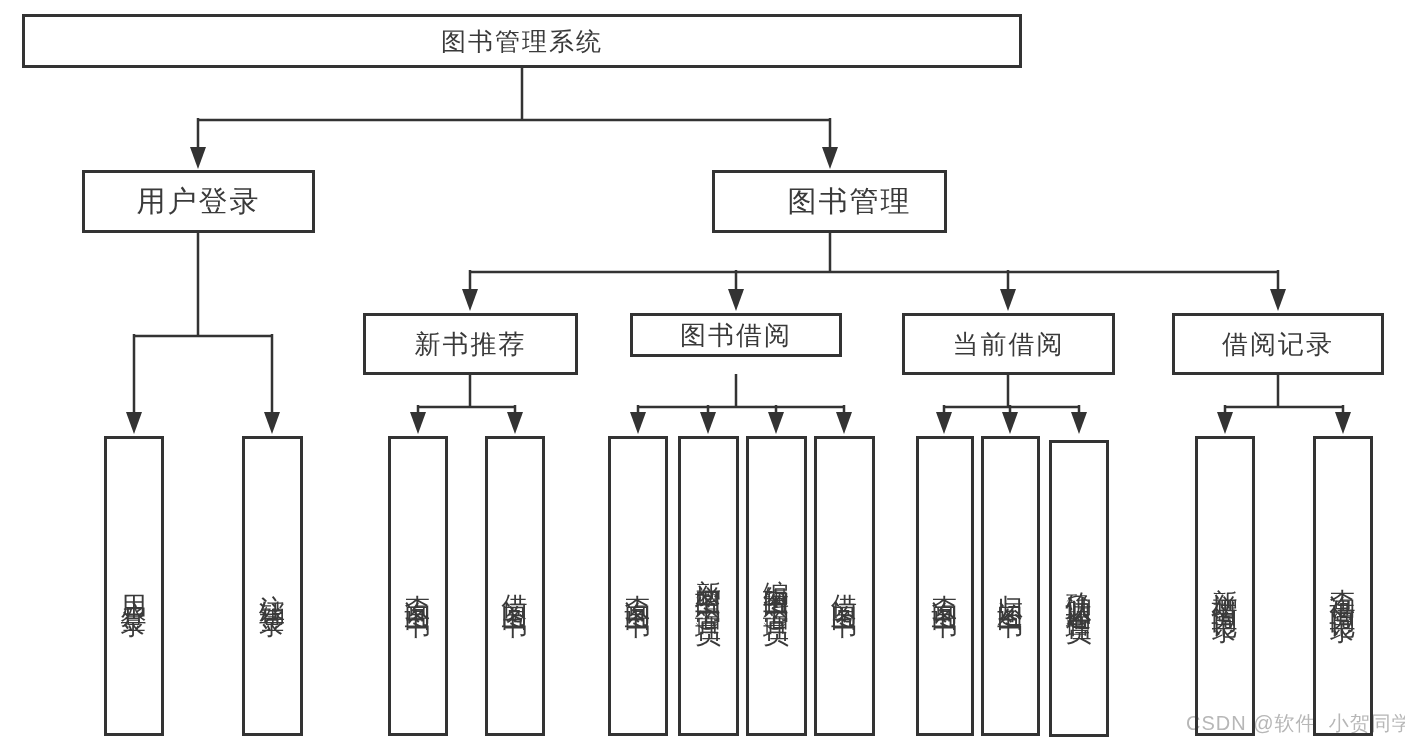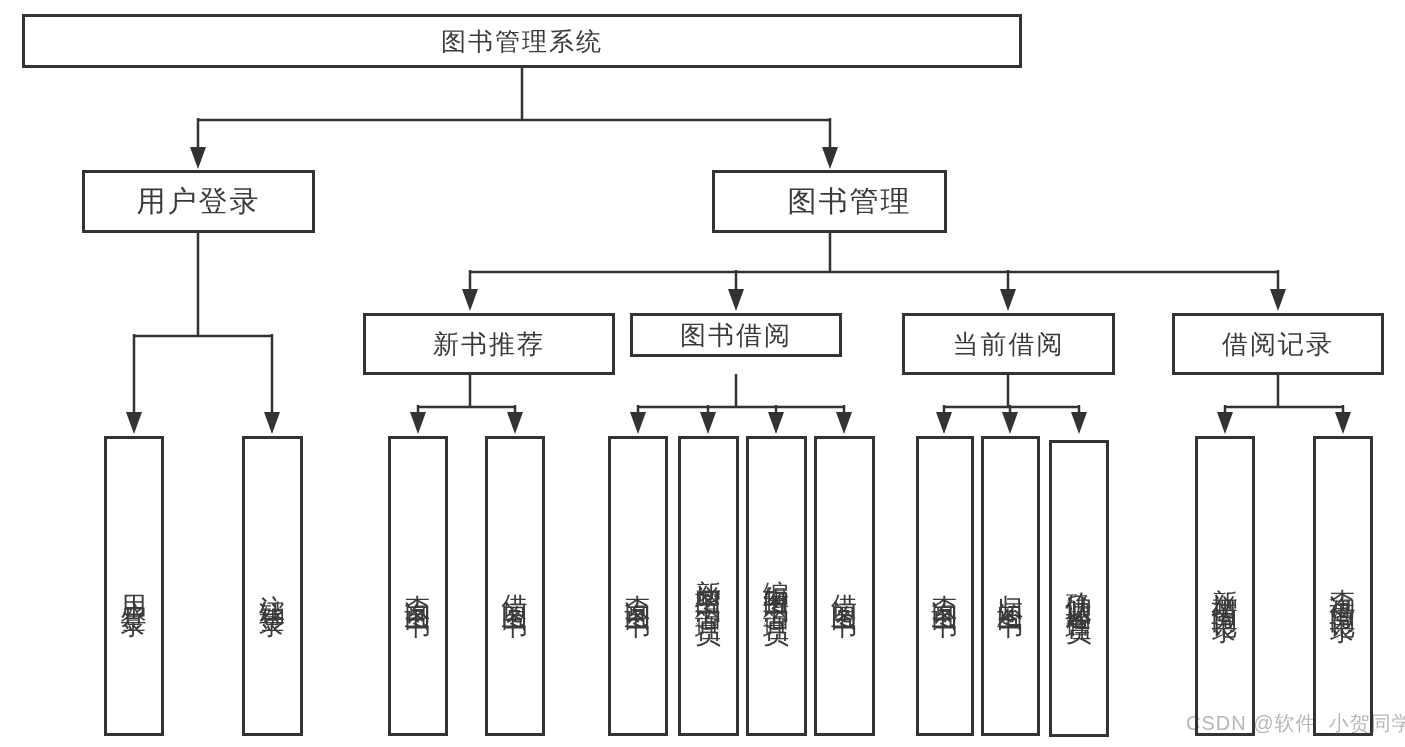--- a/index.html
+++ b/index.html
@@ -112,21 +112,21 @@
       <polygon points="1217,412 1233,412 1225,434"></polygon>
       <polygon points="1335,412 1351,412 1343,434"></polygon>
     </g>
   </svg>
 
   <div class="box h root" style="left:22px;top:14px;width:1000px;height:54px;">图书管理系统</div>
 
   <div class="box h lvl2" style="left:82px;top:170px;width:233px;height:63px;">用户登录</div>
   <div class="box h lvl2" style="left:712px;top:170px;width:235px;height:63px;padding-left:40px;">图书管理</div>
 
-  <div class="box h" style="left:363px;top:313px;width:252px;height:62px;">新书推荐</div>
+  <div class="box h" style="left:363px;top:313px;width:215px;height:62px;">新书推荐</div>
   <div class="box h" style="left:630px;top:313px;width:212px;height:44px;">图书借阅</div>
   <div class="box h" style="left:1172px;top:313px;width:212px;height:62px;">借阅记录</div>
   <div class="box h" style="left:902px;top:313px;width:213px;height:62px;">当前借阅</div>
 
   <div class="box v" style="left:104px;top:436px;width:60px;height:300px;">用户登录</div>
   <div class="box v" style="left:242px;top:436px;width:61px;height:300px;">注销登录</div>
 
   <div class="box v" style="left:388px;top:436px;width:60px;height:300px;">查询图书</div>
   <div class="box v" style="left:485px;top:436px;width:60px;height:300px;">借阅图书</div>
 

